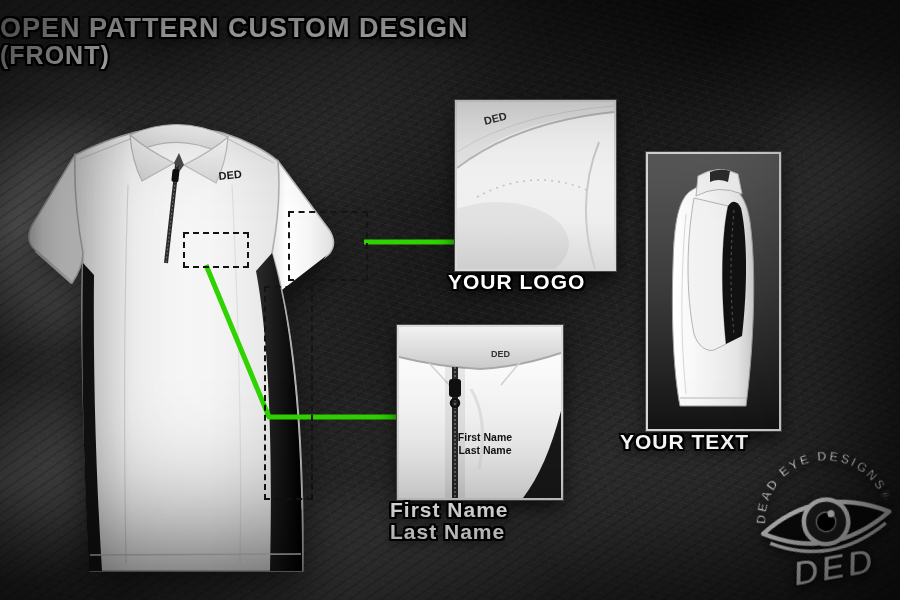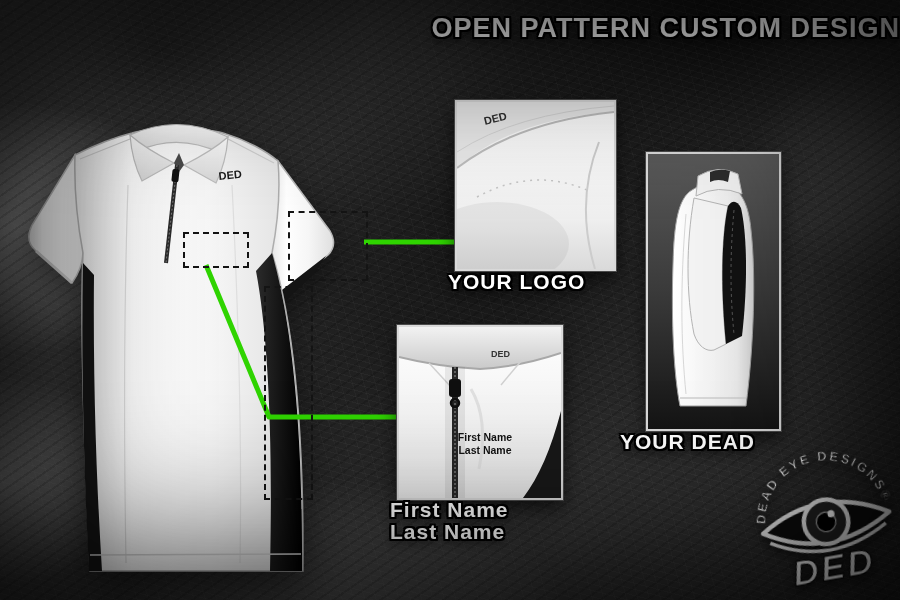--- a/index.html
+++ b/index.html
@@ -23,21 +23,21 @@
       repeating-linear-gradient(75deg, rgba(255,255,255,0.025) 0 1px, transparent 1px 11px);
   }
   .vignette{position:absolute;inset:0;pointer-events:none;box-shadow:inset 0 0 150px 40px rgba(0,0,0,0.8);}
   .outlined{
     color:#fff;font-weight:bold;letter-spacing:1px;
     text-shadow:
       -2px -2px 0 #000, 2px -2px 0 #000, -2px 2px 0 #000, 2px 2px 0 #000,
       -2px 0 0 #000, 2px 0 0 #000, 0 -2px 0 #000, 0 2px 0 #000,
       0 5px 8px rgba(0,0,0,0.7);
   }
-  .title{position:absolute;top:14px;left:0;right:0;text-align:right;line-height:1.04;}
+  .title{position:absolute;top:14px;left:0;right:0;text-align:left;line-height:1.04;}
   .title .tline{font-size:27px;}
   .title .tline3{font-size:25px;}
 
   .main-shirt{position:absolute;left:20px;top:103px;width:320px;height:480px;
     filter:drop-shadow(0 12px 18px rgba(0,0,0,0.55));}
 
   .zone{position:absolute;border:2px dashed #141414;background:transparent;}
   .zone-chest{left:183px;top:232px;width:62px;height:32px;}
   .zone-shoulder{left:288px;top:211px;width:76px;height:66px;}
   .zone-side{left:264px;top:286px;width:45px;height:210px;}
@@ -61,20 +61,21 @@
   .brand-logo svg{width:100%;height:100%;}
 </style>
 </head>
 <body>
 
 <div class="canvas">
   <div class="noise"></div>
 
   <div class="title">
     <div class="tline outlined">OPEN PATTERN CUSTOM DESIGN</div>
+    <div class="tline tline3 outlined">(FRONT)</div>
   </div>
 
   <svg class="main-shirt" viewBox="0 0 320 480" xmlns="http://www.w3.org/2000/svg">
     <defs>
       <linearGradient id="bodyG" x1="0" y1="0" x2="1" y2="0">
         <stop offset="0" stop-color="#e6e6e6"></stop>
           <stop offset="0.25" stop-color="#ffffff"></stop>
         <stop offset="0.6" stop-color="#f6f6f6"></stop>
           <stop offset="1" stop-color="#dfdfdf"></stop>
       </linearGradient>
@@ -168,21 +169,21 @@
       <path d="M44,36 C30,44 26,70 25,110 C23,170 26,222 32,252 L98,252 C106,190 108,120 103,76 C101,52 94,40 86,34 C72,26 56,28 44,36 Z" fill="url(#d2body)" stroke="#9e9e9e" stroke-width="1"></path>
       <path d="M50,22 Q70,10 90,20 L94,40 Q70,30 48,42 Z" fill="#f2f2f2" stroke="#b5b5b5" stroke-width="1"></path>
       <path d="M62,18 Q72,14 82,17 L80,28 Q70,24 62,28 Z" fill="#2c2c2c"></path>
       <path d="M46,44 C38,90 38,140 46,180 C50,192 58,198 66,196 L78,190 C72,130 74,80 80,52 Z" fill="#f4f4f4" stroke="#b5b5b5" stroke-width="1"></path>
       <path d="M80,52 C74,80 72,130 78,190 L94,182 C100,130 99,80 93,54 C89,46 84,46 80,52 Z" fill="#121212"></path>
       <path d="M86,56 C82,100 82,140 86,180" stroke="#555" stroke-width="1" stroke-dasharray="3,3" fill="none"></path>
       <path d="M32,244 L98,244" stroke="#cfcfcf" stroke-width="1.5"></path>
       <path d="M38,60 C32,130 33,190 38,240" stroke="#d8d8d8" stroke-width="1" fill="none"></path>
     </svg>
   </div>
-  <div class="label label-text outlined">YOUR DEAD</div>
+  <div class="label label-text outlined">YOUR TEXT</div>
 
   <div class="detail detail-name">
     <svg viewBox="0 0 162 171" width="162" height="171" xmlns="http://www.w3.org/2000/svg">
       <defs>
         <linearGradient id="d3g" x1="0" y1="0" x2="0" y2="1">
           <stop offset="0" stop-color="#ffffff"></stop>
             <stop offset="1" stop-color="#e7e7e7"></stop>
         </linearGradient>
         <linearGradient id="knitG" x1="0" y1="0" x2="0" y2="1">
           <stop offset="0" stop-color="#f2f2f2"></stop>

